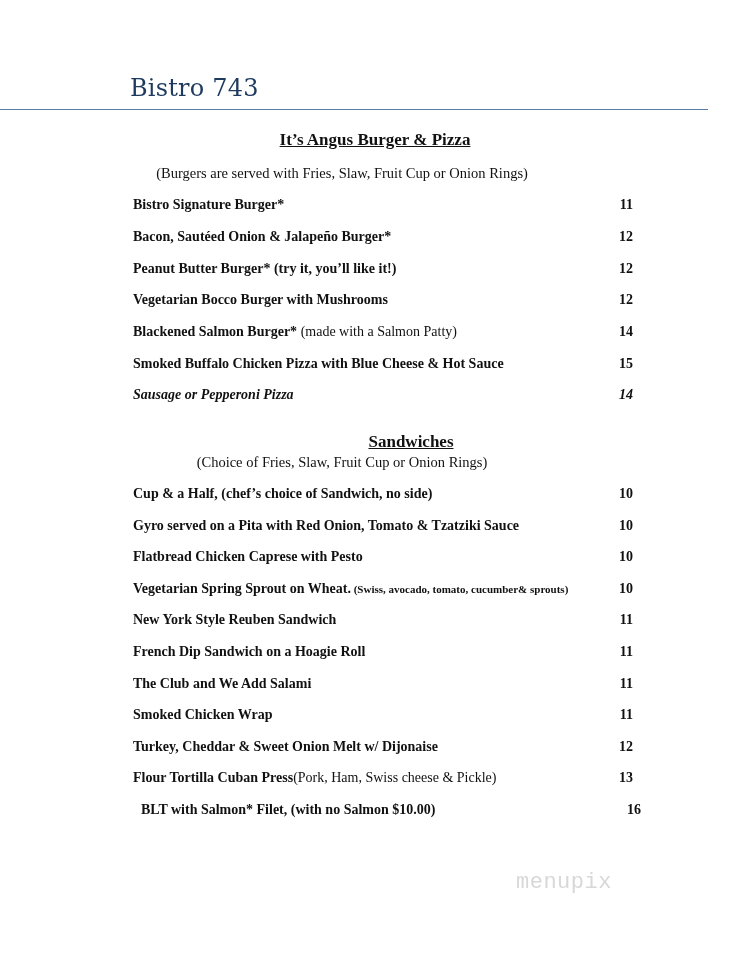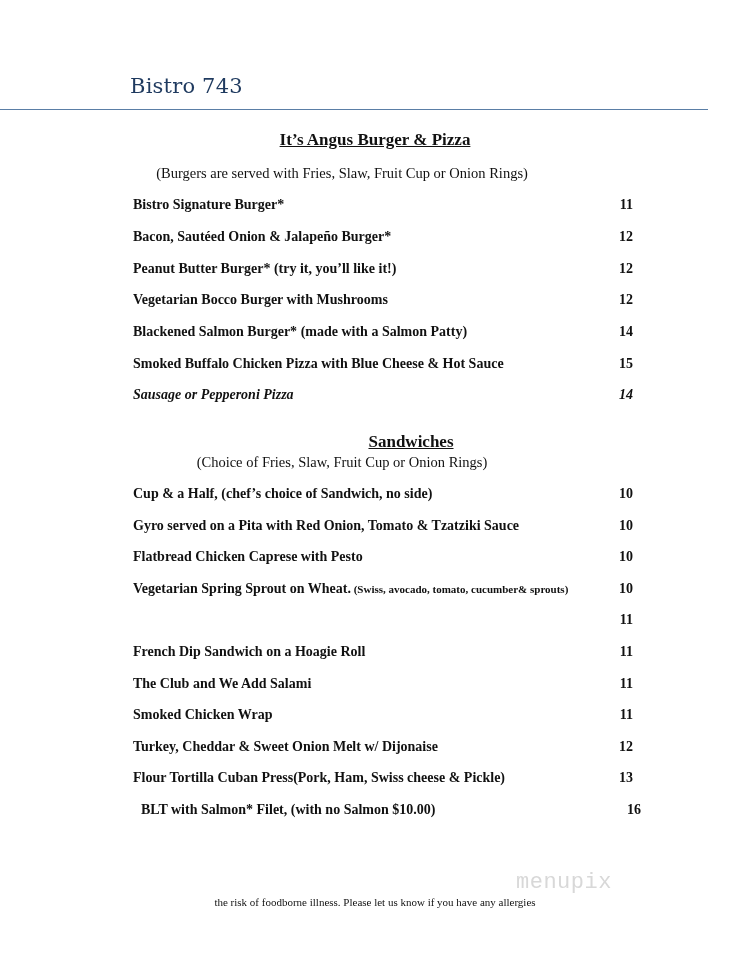--- a/index.html
+++ b/index.html
@@ -1,23 +1,23 @@
 <!DOCTYPE html>
 <html><head>
 <meta charset="utf-8">
 <style>
   html, body { margin: 0; padding: 0; background: #ffffff; }
   body { width: 750px; height: 971px; position: relative; overflow: hidden; font-family: "Liberation Serif", serif; color: #111; }
-  .title { position: absolute; left: 130px; top: 74px; font-family: "DejaVu Serif", serif; font-size: 21px; color: #1f3a5f; letter-spacing: 0.2px; }
+  .title { position: absolute; left: 130px; top: 74px; font-family: "DejaVu Serif", serif; font-size: 24px; color: #1f3a5f; letter-spacing: 0.2px; }
   .rule { position: absolute; left: 0; top: 109px; width: 708px; height: 1px; background: #5a7ea6; }
   .section-title { position: absolute; left: 0; width: 750px; text-align: center; font-weight: bold; font-size: 17px; text-decoration: underline; }
   .section-note { position: absolute; left: 0; width: 684px; text-align: center; font-size: 14.5px; }
   .item { position: absolute; left: 133px; width: 500px; height: 20px; font-size: 14px; }
   .item .name { position: absolute; left: 0; top: 0; font-weight: bold; white-space: nowrap; }
-  .item .name .desc { font-weight: bold; margin-top: 14px; }
+  .item .name .desc { font-weight: normal; margin-top: 14px; }
   .item .name .desc-small { font-weight: bold; font-size: 11px; }
   .item .price { position: absolute; right: 0; top: 0; font-weight: bold; }
   .footnote { position: absolute; left: 0; width: 750px; text-align: center; top: 896px; font-size: 11px; line-height: 13px; }
   .watermark { position: absolute; left: 516px; top: 870px; font-family: Liberation Mono, monospace; font-size: 22px; color: #d8d8d8; letter-spacing: 0.5px; }
 </style>
 </head>
 <body>
 
 <div class="title">Bistro 743</div>
 <div class="rule"></div>
@@ -67,20 +67,21 @@
   </div>
 <div class="item" style="top:549px;">
     <span class="name"><span>Flatbread Chicken Caprese with Pesto</span></span>
     <span class="price">10</span>
   </div>
 <div class="item" style="top:581px;">
     <span class="name"><span>Vegetarian Spring Sprout on Wheat.</span><span class="desc-small">  (Swiss, avocado, tomato, cucumber&amp; sprouts)</span></span>
     <span class="price">10</span>
   </div>
 <div class="item" style="top:612px;">
+    <span class="name"><span>New York Style Reuben Sandwich</span></span>
     <span class="price">11</span>
   </div>
 <div class="item" style="top:644px;text-align:center;">
     <span class="name"><span>French Dip Sandwich on a Hoagie Roll</span></span>
     <span class="price">11</span>
   </div>
 <div class="item" style="top:676px;">
     <span class="name"><span>The Club and We Add Salami</span></span>
     <span class="price">11</span>
   </div>
@@ -97,14 +98,13 @@
     <span class="price">13</span>
   </div>
 <div class="item" style="top:802px;margin-left:8px;">
     <span class="name"><span>BLT with Salmon* Filet, (with no Salmon $10.00)</span></span>
     <span class="price">16</span>
   </div>
 
 <div class="watermark">menupix</div>
 
 <div class="footnote">
-  <div>the risk of foodborne illness. Please let us know if you have any allergies</div>
 </div>
 
 </body></html>

